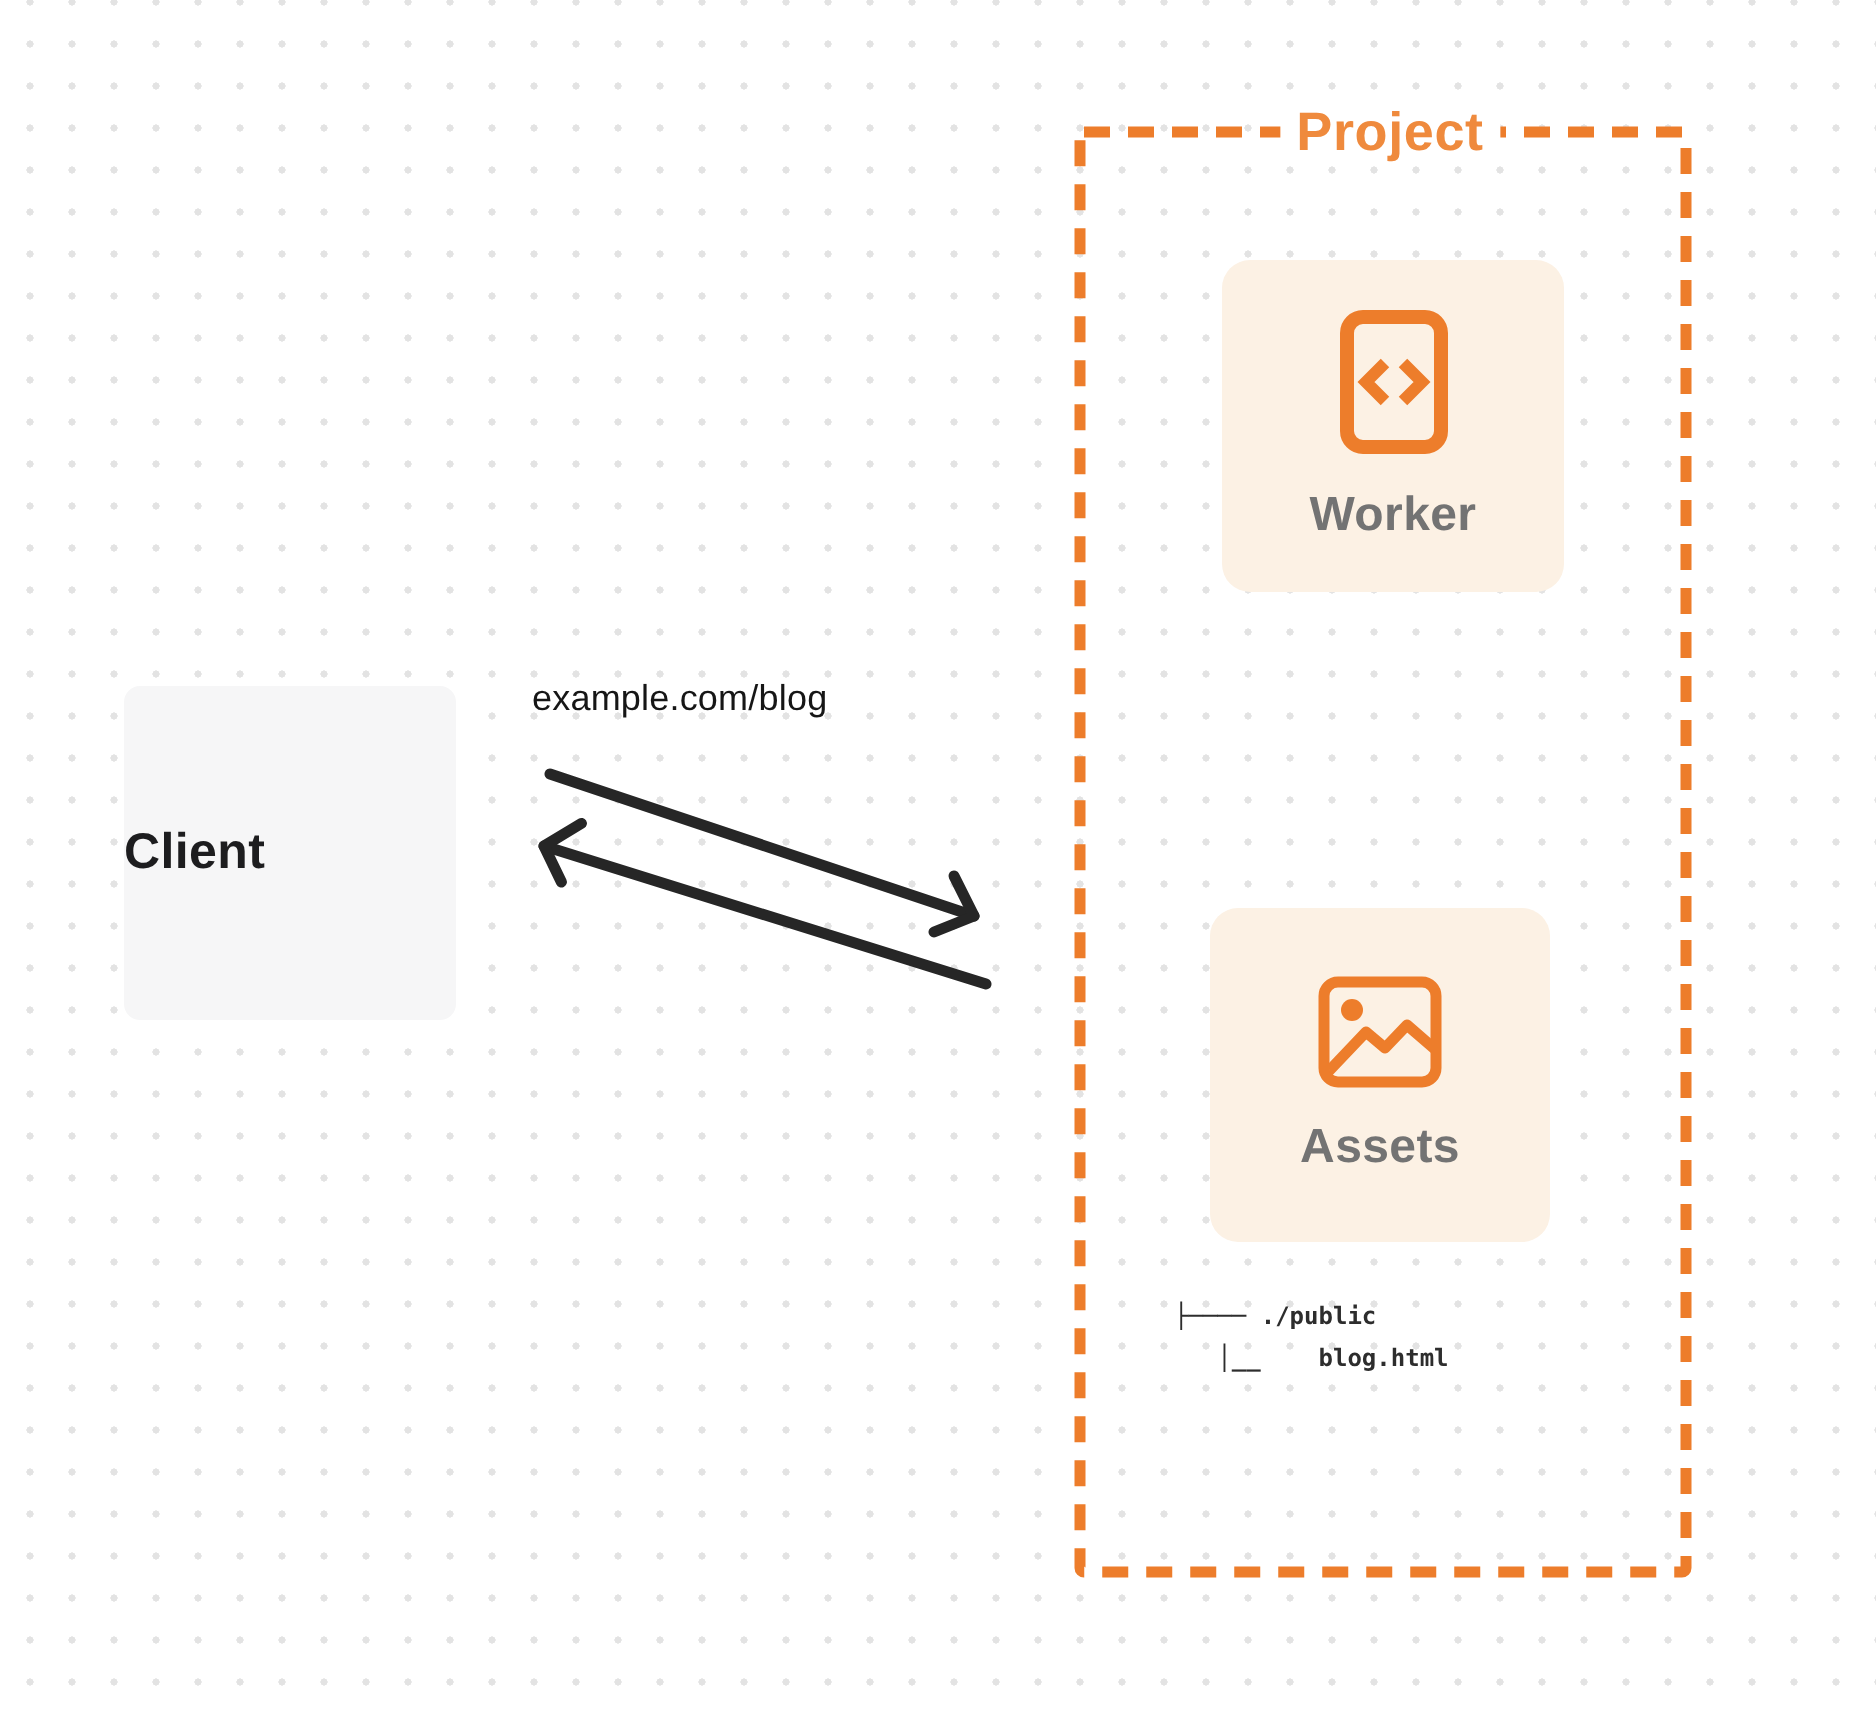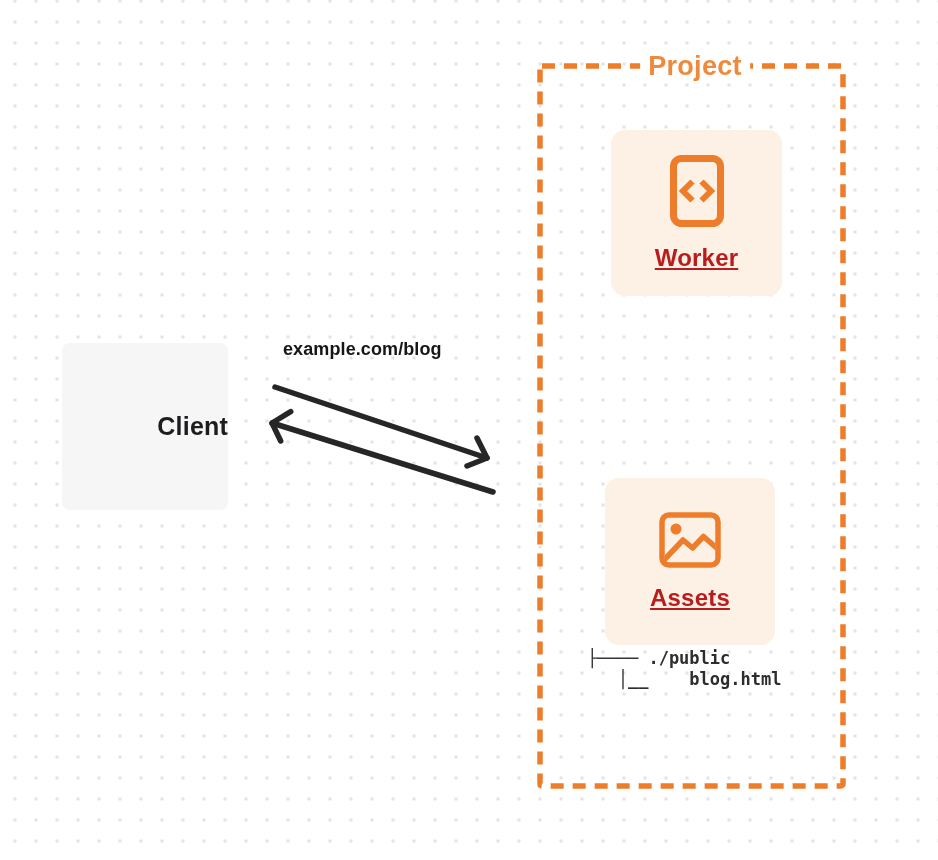--- a/index.html
+++ b/index.html
@@ -13,30 +13,30 @@
     background-size: 21px 21px;
     background-position: 4.5px -9.5px;
     font-family: "Liberation Sans", sans-serif;
   }
   .abs { position: absolute; }
 
   
   .client-box {
     left: 62px; top: 343px; width: 166px; height: 167px;
     background: #f6f6f7; border-radius: 8px;
-    display: flex; align-items: center; justify-content: flex-end;
+    display: flex; align-items: center; justify-content: flex-start;
   }
   .client-box .label {
     font-size: 25px; font-weight: 700; color: #1d1d1f; letter-spacing: 0.2px;
   }
 
   
   .request-label {
-    left: 283px; top: 339px;
-    font-size: 18px; font-weight: 700; color: #161616; letter-spacing: 0.1px;
+    left: 266px; top: 339px;
+    font-size: 18px; font-weight: 400; color: #161616; letter-spacing: 0.1px;
     white-space: nowrap;
   }
 
   
   .arrows { left: 255px; top: 370px; }
 
   
   .project-border { left: 535px; top: 61px; }
   .project-label {
     left: 695px; top: 51px;
@@ -46,30 +46,30 @@
     font-size: 27px; font-weight: 700; color: #ef8a3d; letter-spacing: 0.3px;
     white-space: nowrap;
   }
 
   
   .node-box {
     background: #fcf1e4; border-radius: 14px;
     display: flex; flex-direction: column; align-items: center; justify-content: center;
   }
   .worker-box { left: 611px; top: 130px; width: 171px; height: 166px; gap: 17px; }
-  .assets-box { left: 605px; top: 478px; width: 170px; height: 167px; gap: 16px; }
+  .assets-box { left: 605px; top: 454px; width: 170px; height: 167px; gap: 16px; }
   .node-box .label {
-    font-size: 24px; font-weight: 700; color: #b91c1c; letter-spacing: 0.2px; text-decoration: underline;
+    font-size: 24px; font-weight: 700; color: #737373; letter-spacing: 0.2px;
   }
 
   
   .file-tree {
     left: 587px; top: 648px;
     font-family: "DejaVu Sans Mono", monospace;
-    font-size: 17px; font-weight: 600; line-height: 21px;
+    font-size: 12px; font-weight: 600; line-height: 21px;
     color: #2d2d2d;
   }
   .file-tree div { white-space: pre; }
 </style>
 </head>
 <body>
 
 <div class="stage">
 
   <div class="abs client-box">

